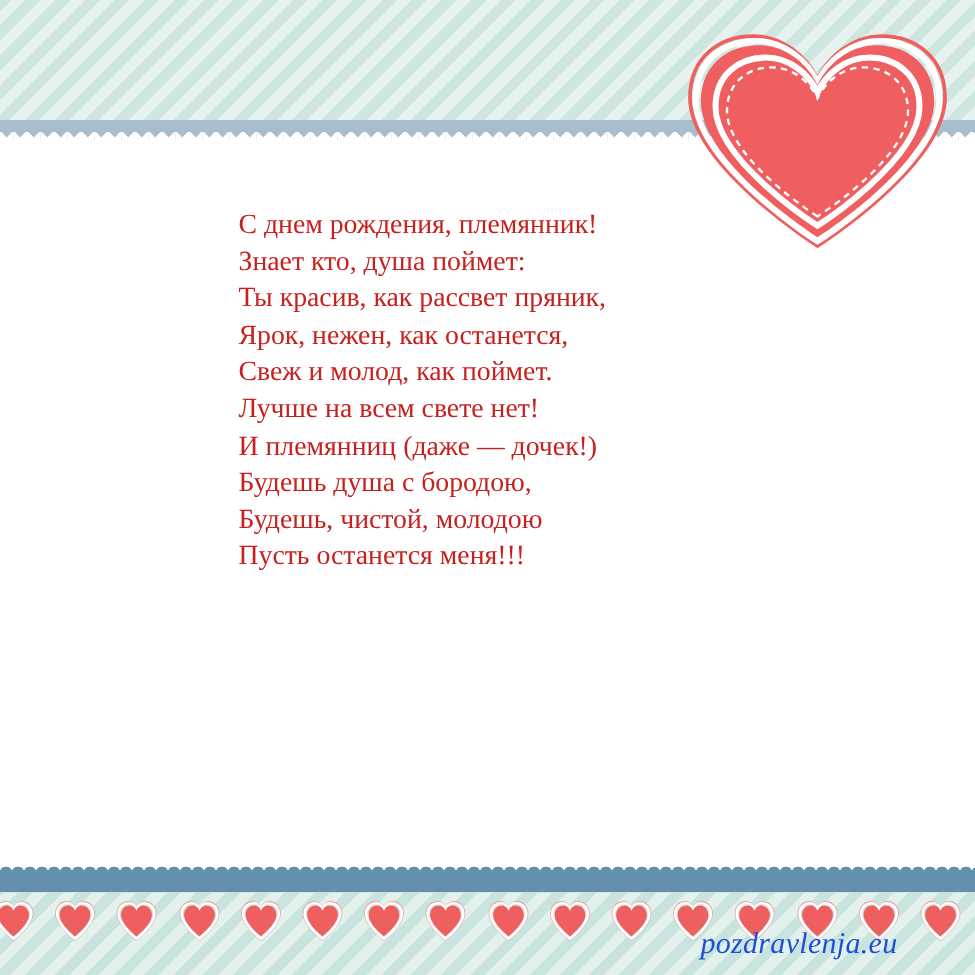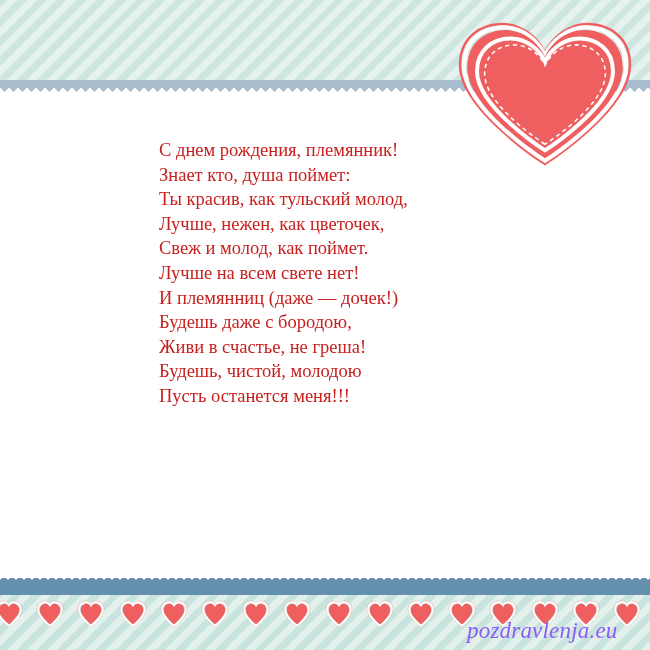--- a/index.html
+++ b/index.html
@@ -83,22 +83,22 @@
   }
   .hearts-row{
     position:absolute;left:0;top:600px;width:650px;height:34px;
   }
   .hearts-row svg{position:absolute;top:0;width:30px;height:28px;}
 
   .watermark{
     position:absolute;left:467px;top:618px;
     font-family:"Liberation Serif", serif;
     font-style:italic;
-    font-size:23px;
-    color:#8b5cf6;
+    font-size:20px;
+    color:#1d4ed8;
     letter-spacing:0.2px;
   }
 </style>
 </head>
 <body>
 
 <div class="card">
 
   <div class="top-stripes"></div>
   <div class="top-band"></div>
@@ -119,27 +119,26 @@
 
       <use href="#hshape" fill="none" stroke="#ffffff" stroke-width="5" transform="translate(93,78) scale(0.80) translate(-93,-78)"></use>
 
       <use href="#hshape" fill="none" stroke="#ffffff" stroke-width="2.2" stroke-dasharray="6 5" transform="translate(93,78) scale(0.71) translate(-93,-78)"></use>
     </svg>
   </div>
 
   <div class="poem">
     <span class="line">С днем рождения, племянник!</span>
     <span class="line">Знает кто, душа поймет:</span>
-    <span class="line">Ты красив, как тульский молод,</span>
-    <span class="line">Лучше, нежен, как цветочек,</span>
+    <span class="line">Ты красив, как рассвет пряник,</span>
+    <span class="line">Ярок, нежен, как останется,</span>
     <span class="line">Свеж и молод, как поймет.</span>
     <span class="line">Лучше на всем свете нет!</span>
     <span class="line">И племянниц (даже — дочек!)</span>
-    <span class="line">Будешь даже с бородою,</span>
-    <span class="line">Живи в счастье, не греша!</span>
+    <span class="line">Будешь душа с бородою,</span>
     <span class="line">Будешь, чистой, молодою</span>
     <span class="line">Пусть останется меня!!!</span>
   </div>
 
   <div class="bottom-scallop"></div>
   <div class="bottom-band"></div>
   <div class="bottom-stripes"></div>
   <div class="hearts-row" id="hearts-row">
       <svg viewBox="0 0 100 96" style="left: -6px;">
         <path d="M50 92 C 50 92, 6 58, 6 31 C 6 13, 19 4, 31 4 C 40 4, 47 11, 50 19 C 53 11, 60 4, 69 4 C 81 4, 94 13, 94 31 C 94 58, 50 92, 50 92 Z" fill="none" stroke="#f2a0a0" stroke-width="3" transform="translate(50,48) scale(1) translate(-50,-48)"></path>

